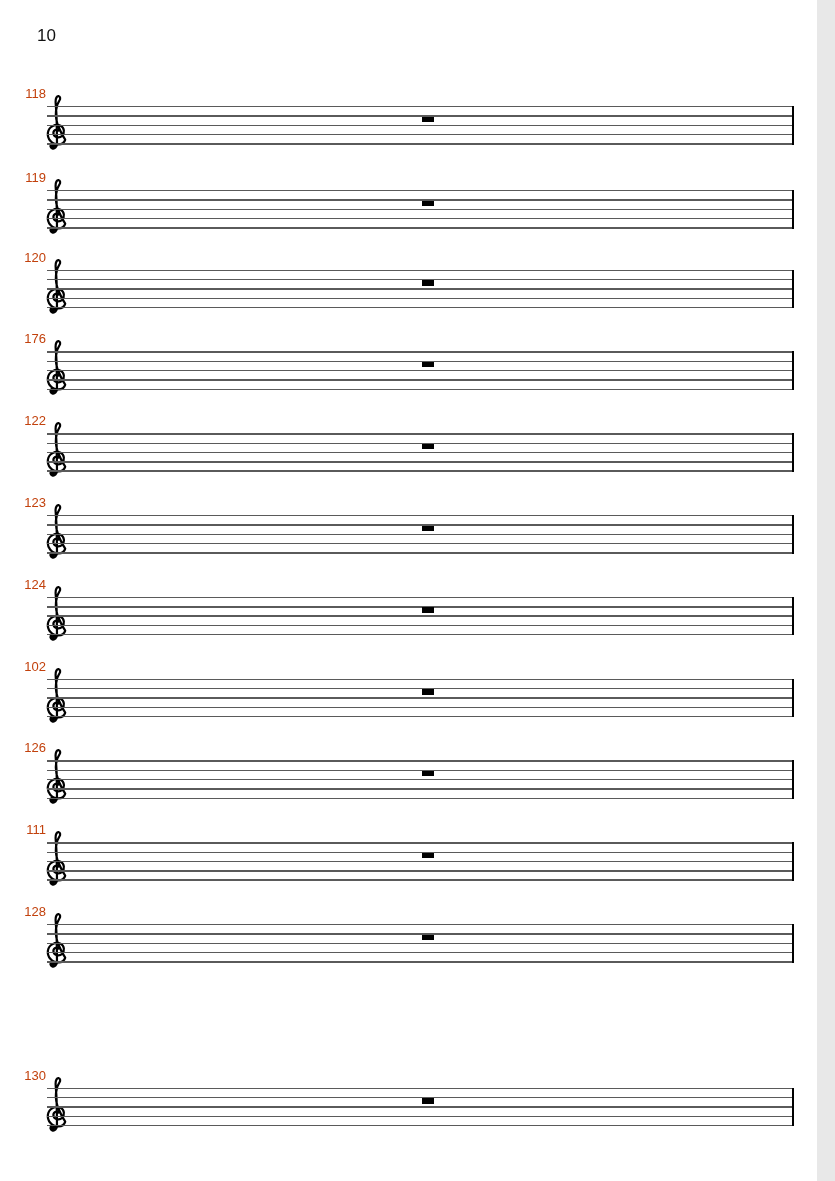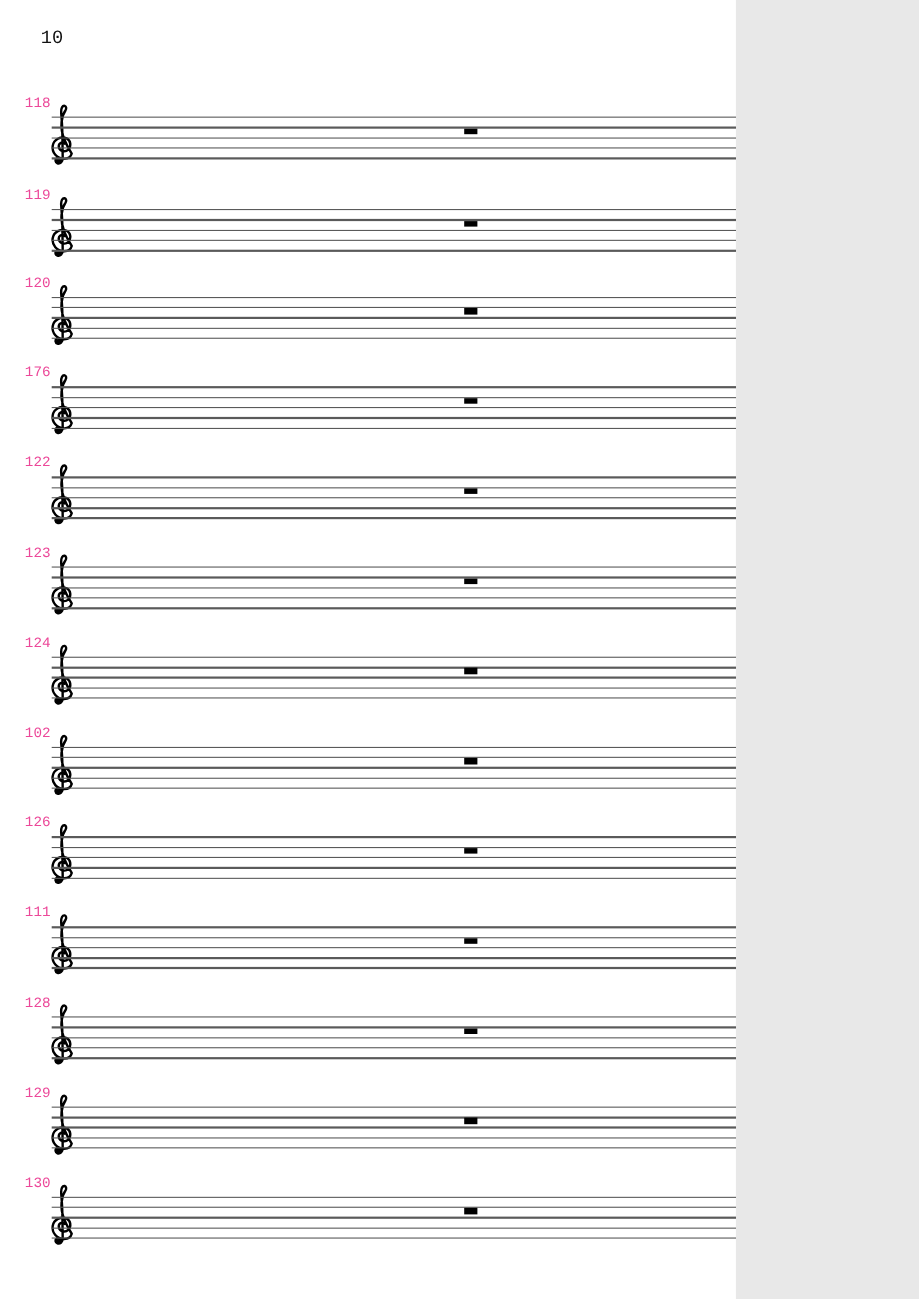--- a/index.html
+++ b/index.html
@@ -1,20 +1,20 @@
 <!DOCTYPE html>
 <html><head>
 <meta charset="utf-8">
 <style>
   html,body{margin:0;padding:0;background:#e8e8e8;}
   .page{
     position:relative;
-    width:669px;height:1181px;
+    width:817px;height:1181px;
     background:#ffffff;
-    font-family:Liberation Mono, monospace;
+    font-family:Liberation Sans, sans-serif;
     color:#000;
     overflow:hidden;
   }
   .page-number{
     position:absolute;
     left:37px;top:26px;
     font-size:17px;
     color:#111;
   }
   .system{
@@ -22,21 +22,21 @@
     left:0;
     width:835px;height:72px;
   }
   .measure-number{
     position:absolute;
     left:12px;top:1px;
     width:34px;
     text-align:right;
     font-size:13px;
     line-height:13px;
-    color:#ec4899;
+    color:#c2410c;
   }
   .sline{
     position:absolute;
     left:47px;width:747px;height:1.4px;
     background:#5a5a5a;
   }
   .sline.k0{top:20px}
   .sline.k1{top:29.32px}
   .sline.k2{top:38.64px}
   .sline.k3{top:47.96px}
@@ -387,50 +387,20 @@
       <circle cx="8.8" cy="52.4" r="2.1" fill="#000"></circle>
     </svg>
     <div class="sline k0"></div>
     <div class="sline k1"></div>
     <div class="sline k2"></div>
     <div class="sline k3"></div>
     <div class="sline k4"></div>
     <div class="whole-rest"></div>
     <div class="barline"></div>
   </div>
-    <div class="system" style="top: 985.8px;">
-    <div class="measure-number">129</div>
-    <svg class="clef" viewBox="0 0 24 58" xmlns="http://www.w3.org/2000/svg">
-      <path d="M 14.8 36.6
-               C 12.2 34.2, 8.6 36.6, 9.6 40.2
-               C 10.5 43.5, 15.4 44.6, 18.0 42.0
-               C 21.0 39.0, 20.4 33.6, 16.6 31.8
-               C 11.4 29.4, 4.8 32.8, 3.9 38.6
-               C 3.0 44.8, 7.8 50.2, 14.0 50.4
-               C 17.6 50.5, 20.4 48.6, 21.2 45.6
-               C 21.2 45.6, 17.0 39.0, 14.6 33.0
-               C 12.2 27.0, 11.4 22.2, 12.0 16.8
-               C 12.4 12.6, 13.6 9.0, 15.6 6.2
-               C 16.6 4.6, 16.2 2.6, 14.8 2.2
-               C 12.8 1.8, 11.4 4.4, 11.6 8.0
-               C 11.8 11.6, 12.4 18.0, 12.6 24.0
-               C 12.8 32.0, 12.9 42.0, 13.0 49.5
-               C 13.1 53.0, 10.6 55.2, 8.2 54.4
-               C 6.2 53.7, 5.8 51.0, 7.6 50.0
-               C 9.2 49.1, 11.0 50.4, 10.8 52.0" fill="none" stroke="#000" stroke-width="2.2" stroke-linecap="round" stroke-linejoin="round"></path>
-      <circle cx="8.8" cy="52.4" r="2.1" fill="#000"></circle>
-    </svg>
-    <div class="sline k0"></div>
-    <div class="sline k1"></div>
-    <div class="sline k2"></div>
-    <div class="sline k3"></div>
-    <div class="sline k4"></div>
-    <div class="whole-rest"></div>
-    <div class="barline"></div>
-  </div>
     <div class="system" style="top: 1067.6px;">
     <div class="measure-number">130</div>
     <svg class="clef" viewBox="0 0 24 58" xmlns="http://www.w3.org/2000/svg">
       <path d="M 14.8 36.6
                C 12.2 34.2, 8.6 36.6, 9.6 40.2
                C 10.5 43.5, 15.4 44.6, 18.0 42.0
                C 21.0 39.0, 20.4 33.6, 16.6 31.8
                C 11.4 29.4, 4.8 32.8, 3.9 38.6
                C 3.0 44.8, 7.8 50.2, 14.0 50.4
                C 17.6 50.5, 20.4 48.6, 21.2 45.6

